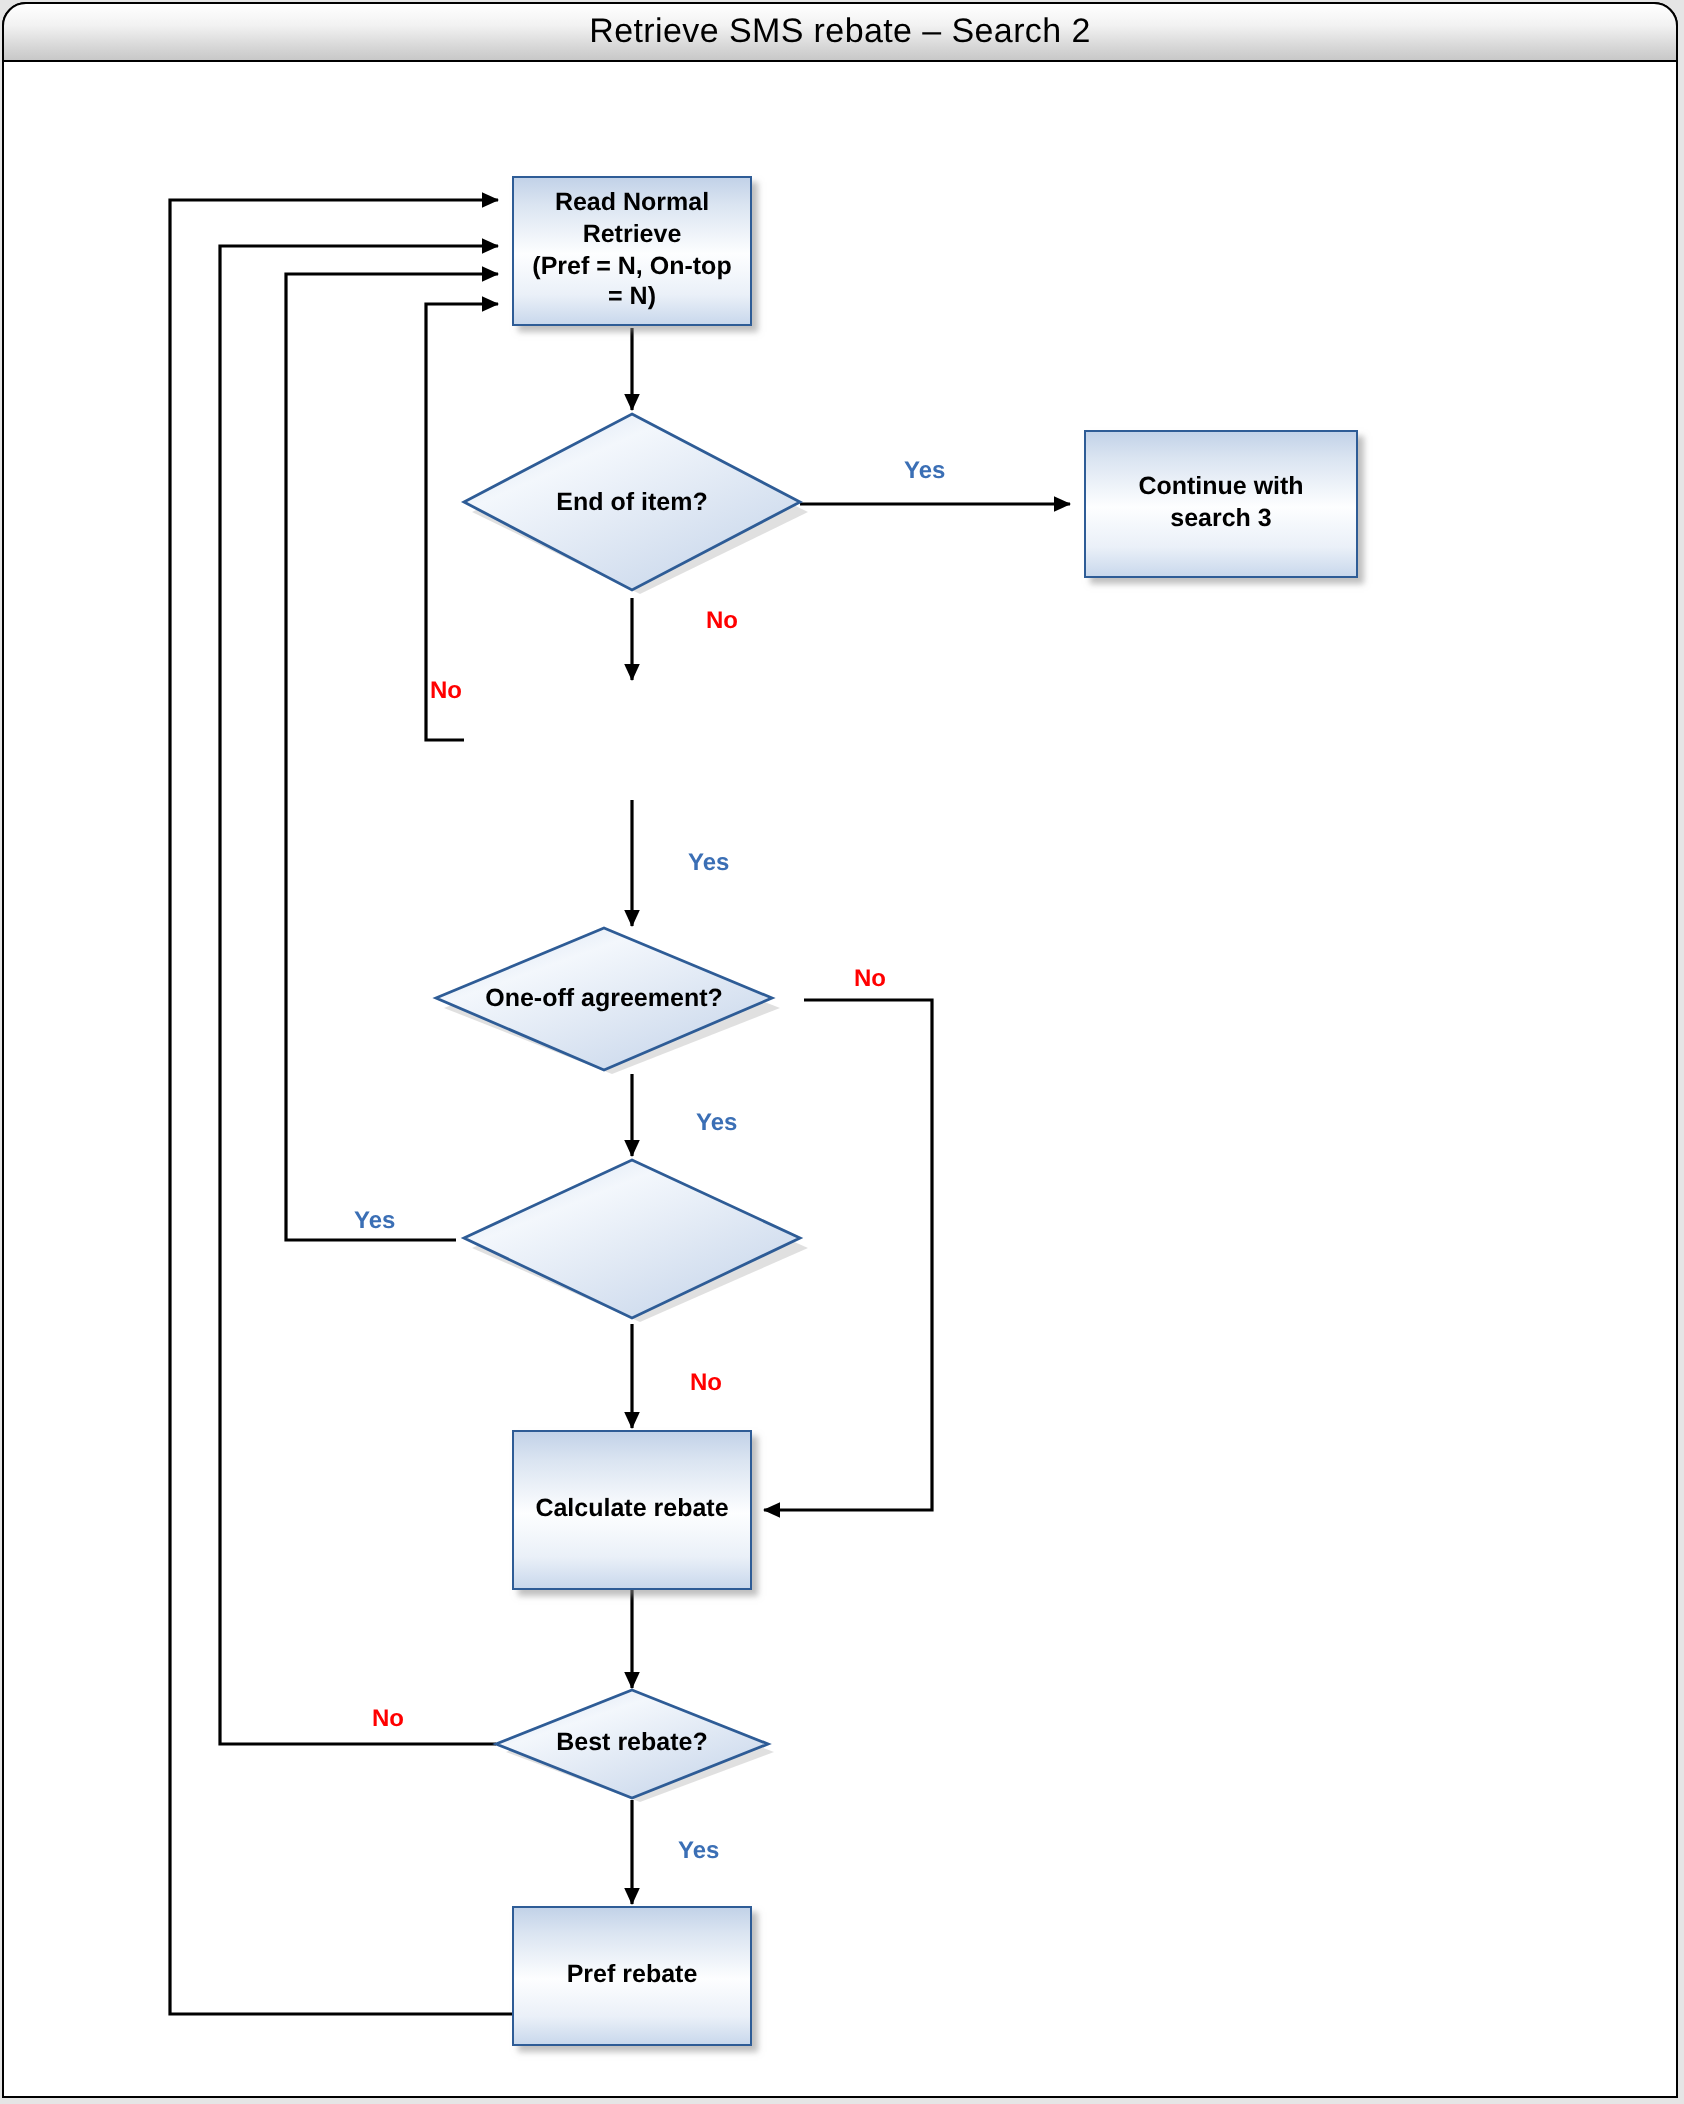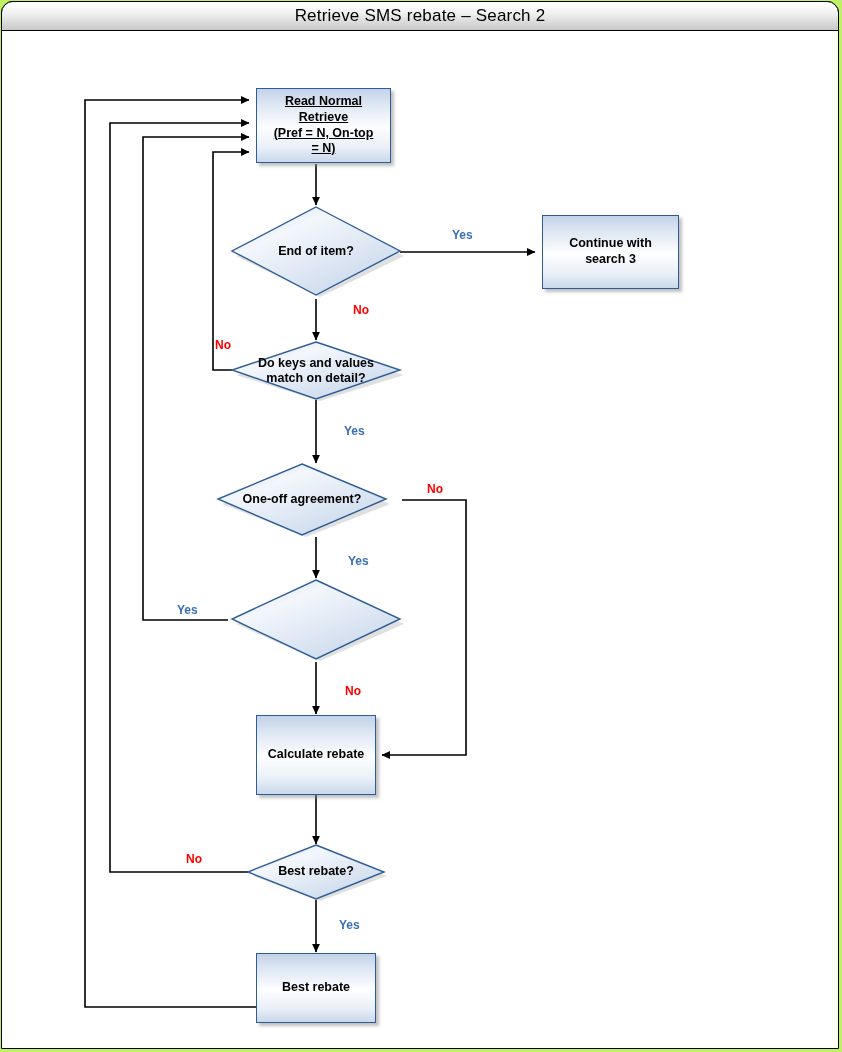--- a/index.html
+++ b/index.html
@@ -8,21 +8,21 @@
     background: #ffffff;
   }
   body {
     font-family: "Liberation Sans", sans-serif;
   }
   #page {
     position: relative;
     width: 842px;
     height: 1052px;
     overflow: hidden;
-    background: #bef264;
+    background: #e5e5e5;
   }
 
   
   #window-frame {
     position: absolute;
     left: 1px;
     top: 1px;
     width: 838px;
     height: 1048px;
     box-sizing: border-box;
@@ -170,21 +170,21 @@
         <path d="M316,795 L316,844" marker-end="url(#arrow)"></path>
 
         <path d="M248,872 L110,872 L110,123 L249,123" marker-end="url(#arrow)"></path>
 
         <path d="M316,900 L316,952" marker-end="url(#arrow)"></path>
 
         <path d="M256,1007 L85,1007 L85,100 L249,100" marker-end="url(#arrow)"></path>
       </g>
     </svg>
 
-    <div class="node proc" style="left:256px; top:88px; width:135px; height:75px; padding:16px 1px;text-decoration:underline;">
+    <div class="node proc" style="left:256px; top:88px; width:120px; height:75px; padding:16px 1px;">
       <div style="white-space:nowrap;">
         <div>Read Normal</div>
         <div>Retrieve</div>
         <div style="margin:0 -7px;">(Pref = N, On-top</div>
         <div>= N)</div>
       </div>
     </div>
 
     <div class="dec-wrap" style="left:228px; top:204px; width:176px; height:96px;">
       <svg class="dec-shape" viewBox="0 0 176 96" preserveAspectRatio="none">
@@ -202,38 +202,20 @@
       <div class="dec-label">End of item?</div>
     </div>
 
     <div class="node proc" style="left:542px; top:215px; width:137px; height:74px;">
       <div>
         <div>Continue with</div>
         <div>search 3</div>
       </div>
     </div>
 
-    <div class="dec-wrap" style="left:228px; top:340px; width:176px; height:62px;">
-      <svg class="dec-shape" viewBox="0 0 176 62" preserveAspectRatio="none">
-        <defs>
-          <linearGradient id="gdec2" x1="0" y1="0" x2="0.85" y2="1">
-            <stop offset="0%" stop-color="#cddbee"></stop>
-            <stop offset="32%" stop-color="#f3f7fc"></stop>
-            <stop offset="58%" stop-color="#e2eaf5"></stop>
-            <stop offset="100%" stop-color="#c6d5ea"></stop>
-          </linearGradient>
-        </defs>
-        <path d="M88,5 L172,31 L88,57 L4,31 z" fill="#cfcfcf" opacity="0.65" transform="translate(4,4)"></path>
-        <path d="M88,2 L172,30 L88,59 L4,30 z" fill="url(#gdec2)" stroke="#2e5c96" stroke-width="1.4"></path>
-      </svg>
-      <div class="dec-label">
-        <div>Do keys and values</div>
-        <div>match on detail?</div>
-      </div>
-    </div>
 
     <div class="dec-wrap" style="left:214px; top:462px; width:176px; height:76px;">
       <svg class="dec-shape" viewBox="0 0 176 76" preserveAspectRatio="none">
         <defs>
           <linearGradient id="gdec3" x1="0" y1="0" x2="0.85" y2="1">
             <stop offset="0%" stop-color="#cddbee"></stop>
             <stop offset="32%" stop-color="#f3f7fc"></stop>
             <stop offset="58%" stop-color="#e2eaf5"></stop>
             <stop offset="100%" stop-color="#c6d5ea"></stop>
           </linearGradient>
@@ -273,21 +255,21 @@
             <stop offset="100%" stop-color="#c6d5ea"></stop>
           </linearGradient>
         </defs>
         <path d="M71,4 L138,29 L71,54 L4,29 z" fill="#cfcfcf" opacity="0.65" transform="translate(4,4)"></path>
         <path d="M71,2 L139,29 L71,56 L3,29 z" fill="url(#gdec5)" stroke="#2e5c96" stroke-width="1.4"></path>
       </svg>
       <div class="dec-label">Best rebate?</div>
     </div>
 
     <div class="node proc" style="left:256px; top:953px; width:120px; height:70px;">
-      <span>Best rebate</span>
+      <span>Pref rebate</span>
     </div>
 
     <div class="elabel yes" style="left:452px; top:228px;">Yes</div>
 
     <div class="elabel no" style="left:353px; top:303px;">No</div>
 
     <div class="elabel no" style="left:215px; top:338px;">No</div>
 
     <div class="elabel yes" style="left:344px; top:424px;">Yes</div>
 

